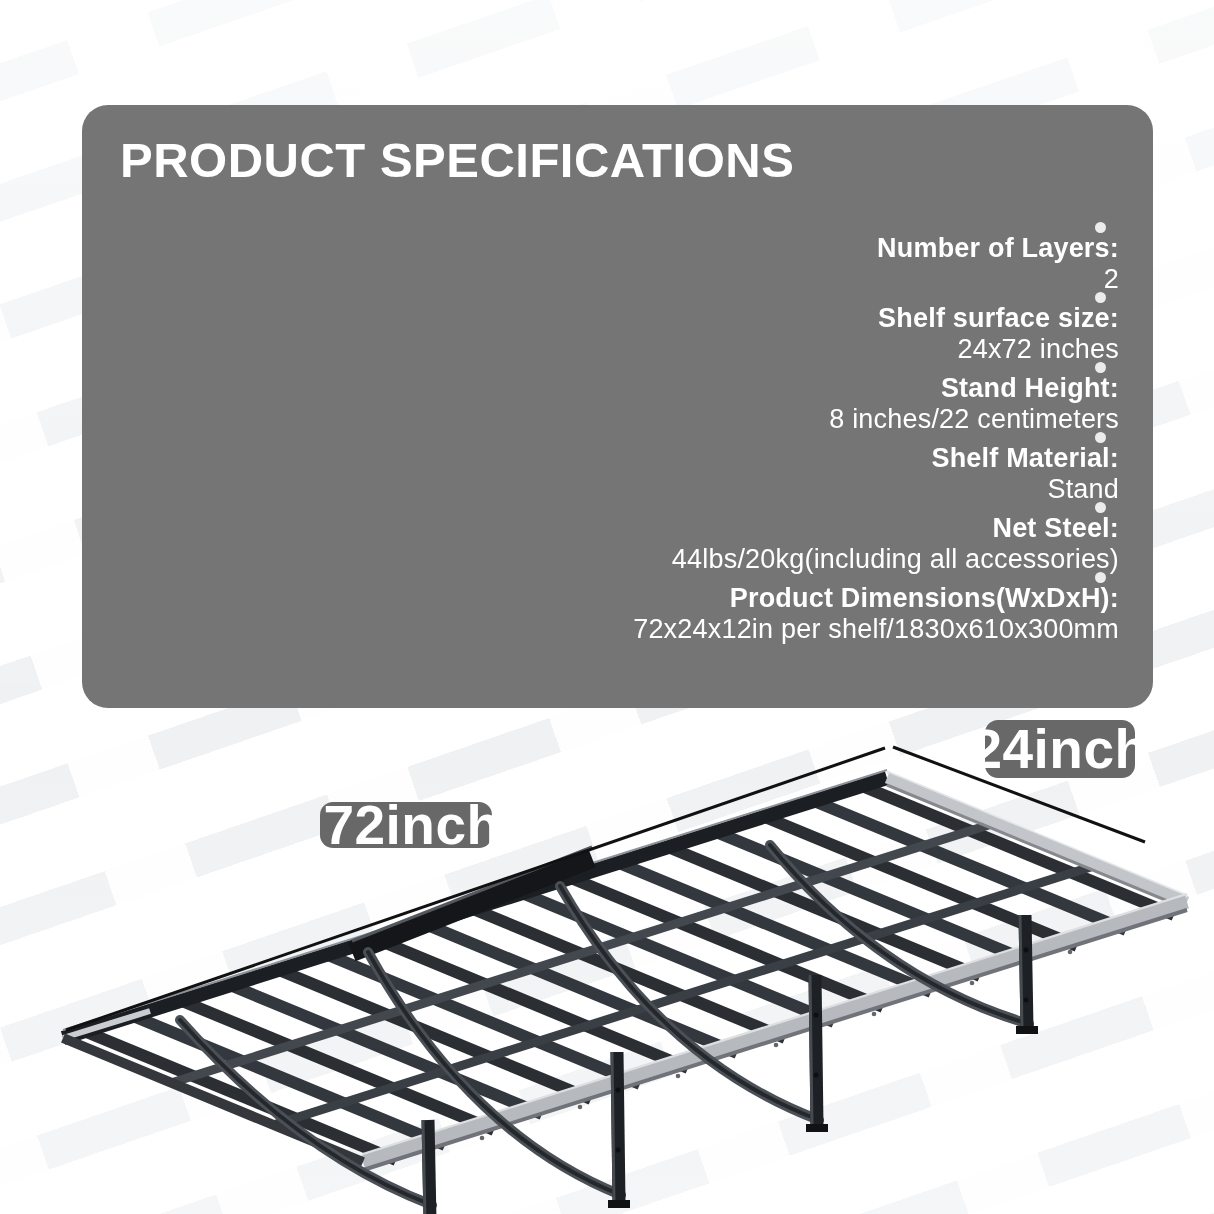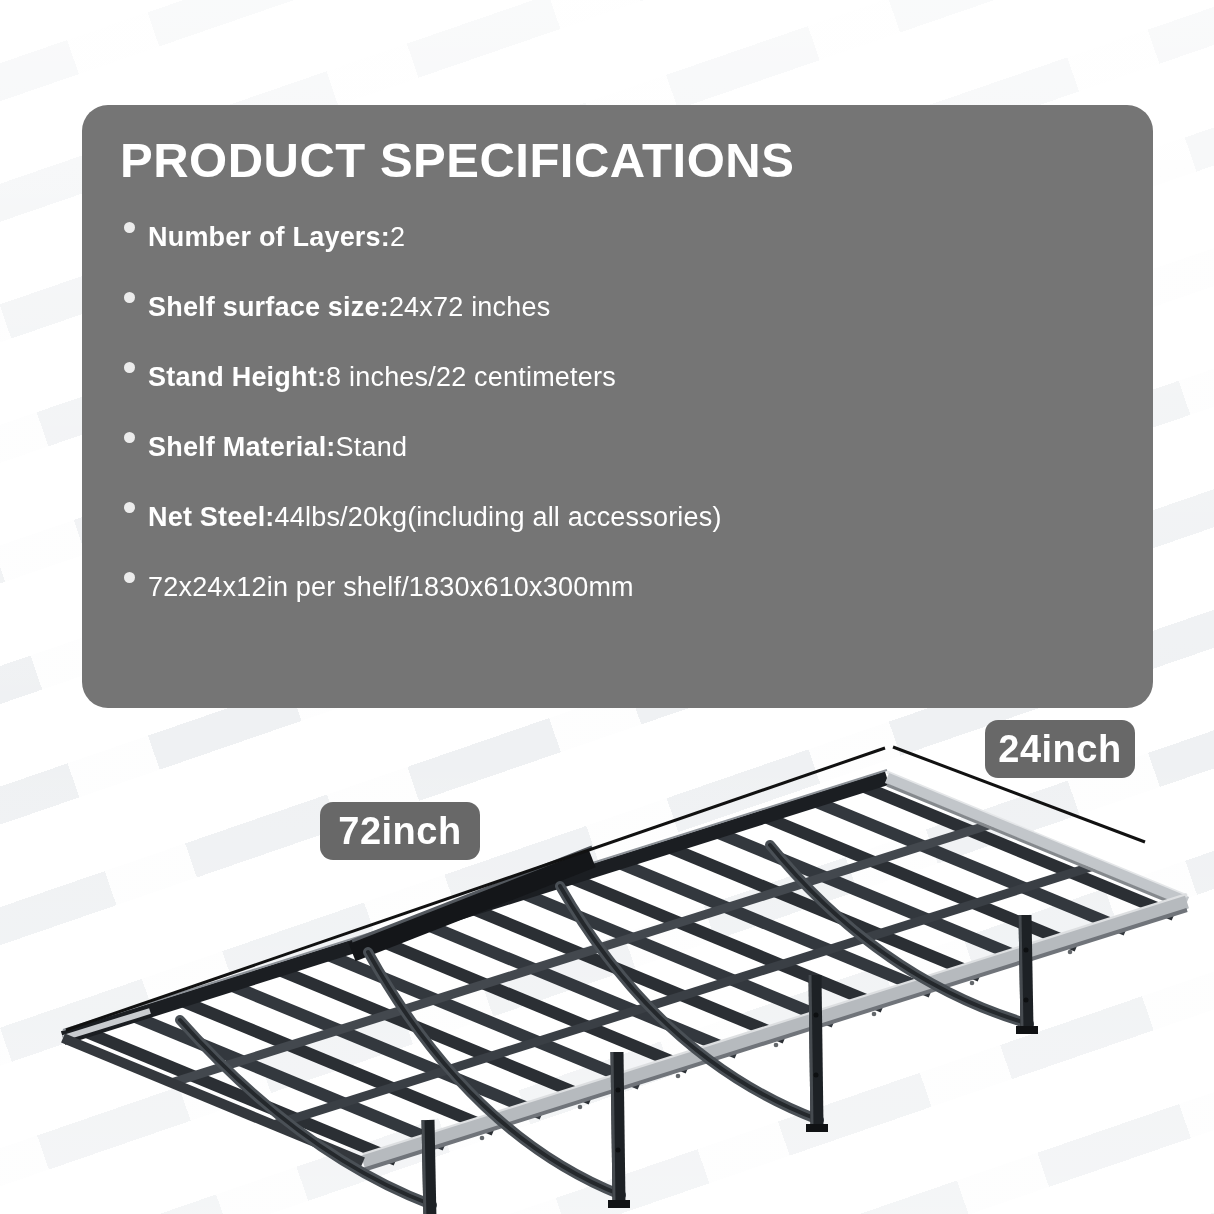--- a/index.html
+++ b/index.html
@@ -26,38 +26,38 @@
     position:absolute;left:82px;top:68px;width:1071px;height:603px;
     background:#757575;border-radius:26px;box-sizing:border-box;
     padding:30px 34px 0 38px;color:#ffffff;margin-top:37px;
   }
   .spec-panel h1{
     margin:0;font-size:49px;font-weight:700;letter-spacing:0.5px;line-height:1.05;
     color:#ffffff;
   }
   ul.spec-list{list-style:none;margin:36px 0 0 0;padding:0;}
   ul.spec-list li{
-    display:flex;align-items:flex-start;height:30px;margin-bottom:40px;white-space:nowrap;
+    display:flex;align-items:flex-end;height:30px;margin-bottom:40px;white-space:nowrap;flex-direction:column;
   }
   .dot{
     width:11px;height:11px;border-radius:50%;background:#ececec;
     margin:0 13px 0 4px;flex:0 0 auto;
   }
   .lbl{font-weight:700;font-size:27px;letter-spacing:0.2px;}
   .val{font-weight:400;font-size:27px;letter-spacing:0.2px;}
 
   
   .product-figure{position:absolute;left:0;top:690px;width:1214px;height:524px;margin:0;}
   .product-figure svg{position:absolute;left:0;top:0;}
   .dim-badge{
     position:absolute;display:flex;align-items:center;justify-content:center;
-    background:#686868;color:#ffffff;font-weight:700;font-size:38px;
+    background:#686868;color:#ffffff;font-weight:700;font-size:55px;
     border-radius:13px;letter-spacing:0.5px;
   }
-  .badge-72{left:320px;top:112px;width:160px;height:58px;}
+  .badge-72{left:320px;top:112px;width:160px;height:46px;padding-left:12px;}
   .badge-24{left:985px;top:30px;width:150px;height:58px;}
 </style>
 </head>
 <body>
 
 <div class="bg-pattern"></div>
 <div class="bg-fade"></div>
 
 <section class="spec-panel">
   <h1>PRODUCT SPECIFICATIONS</h1>
@@ -82,20 +82,21 @@
       <span class="lbl">Shelf Material:</span>
         <span class="val">Stand</span>
     </li>
     <li>
       <span class="dot"></span>
       <span class="lbl">Net Steel:</span>
         <span class="val">44lbs/20kg(including all accessories)</span>
     </li>
     <li>
       <span class="dot"></span>
+      <span class="lbl">Product Dimensions(WxDxH):</span>
         <span class="val">72x24x12in per shelf/1830x610x300mm</span>
     </li>
   </ul>
 </section>
 
 <figure class="product-figure">
   <svg width="1214" height="524" viewBox="0 0 1214 524" aria-hidden="true">
 
     <g stroke-linecap="butt" fill="none">
       <line x1="862" y1="96" x2="1174" y2="225" stroke="#2b2f34" stroke-width="12"></line>

